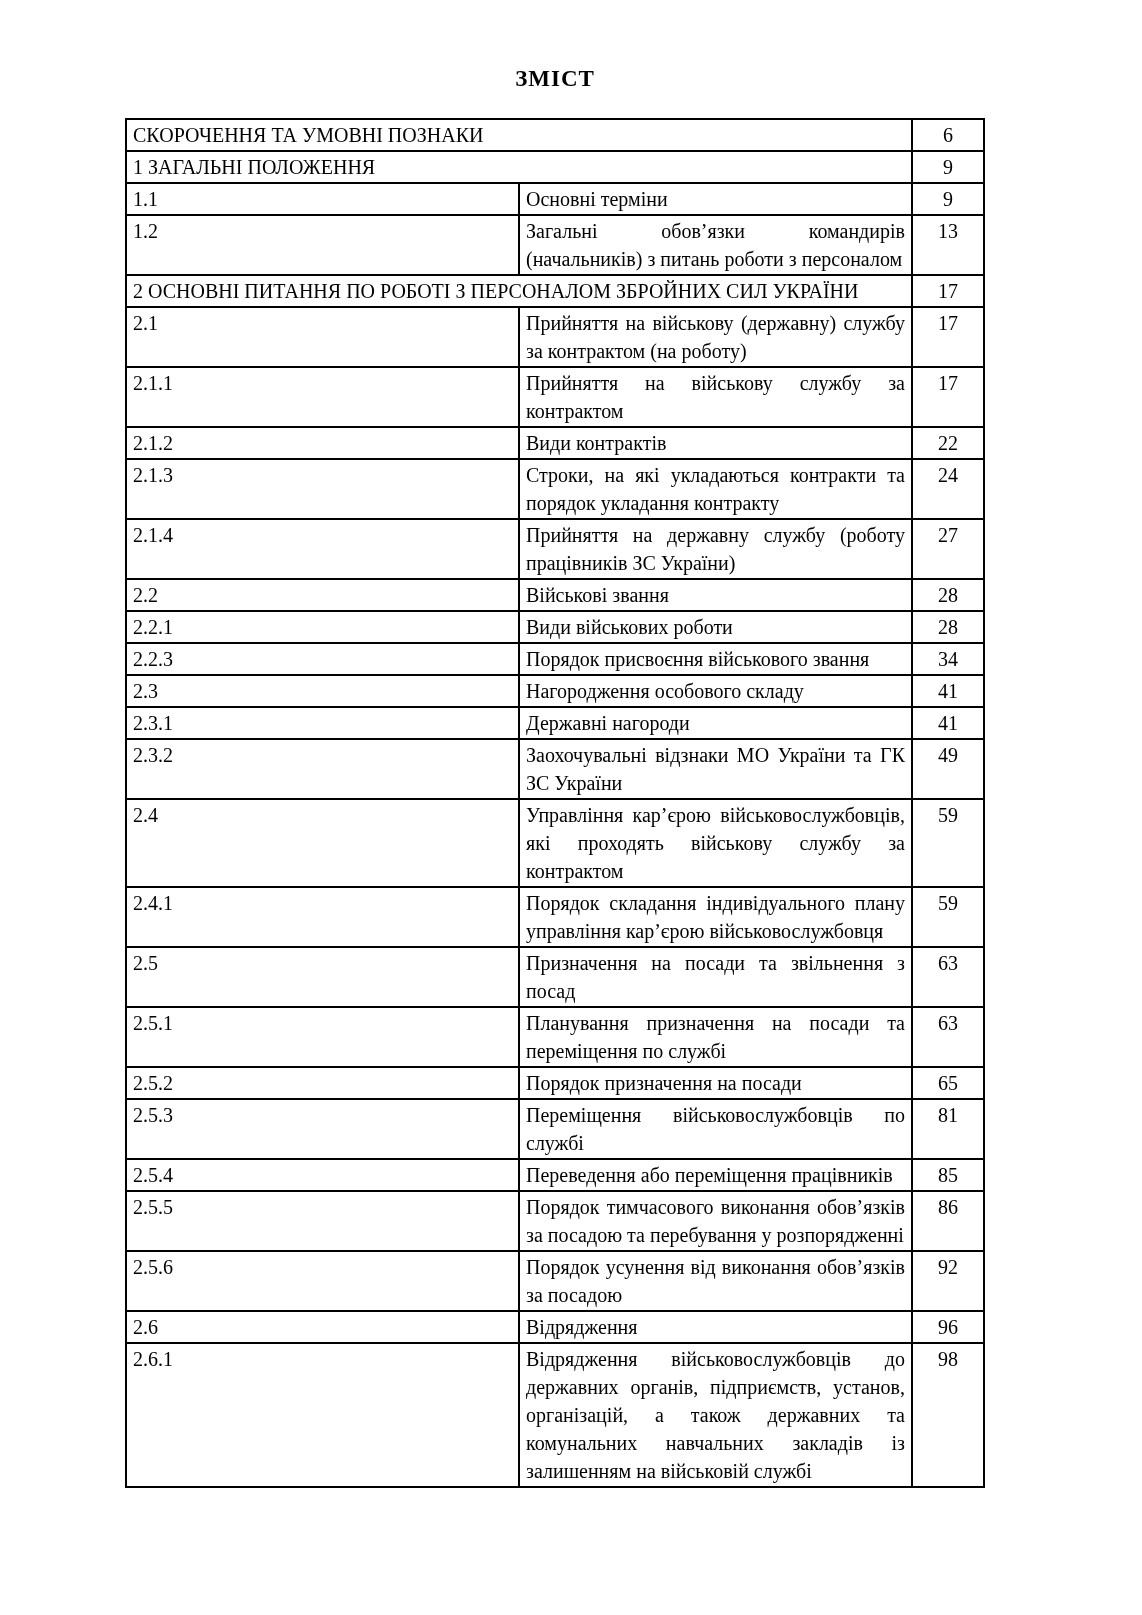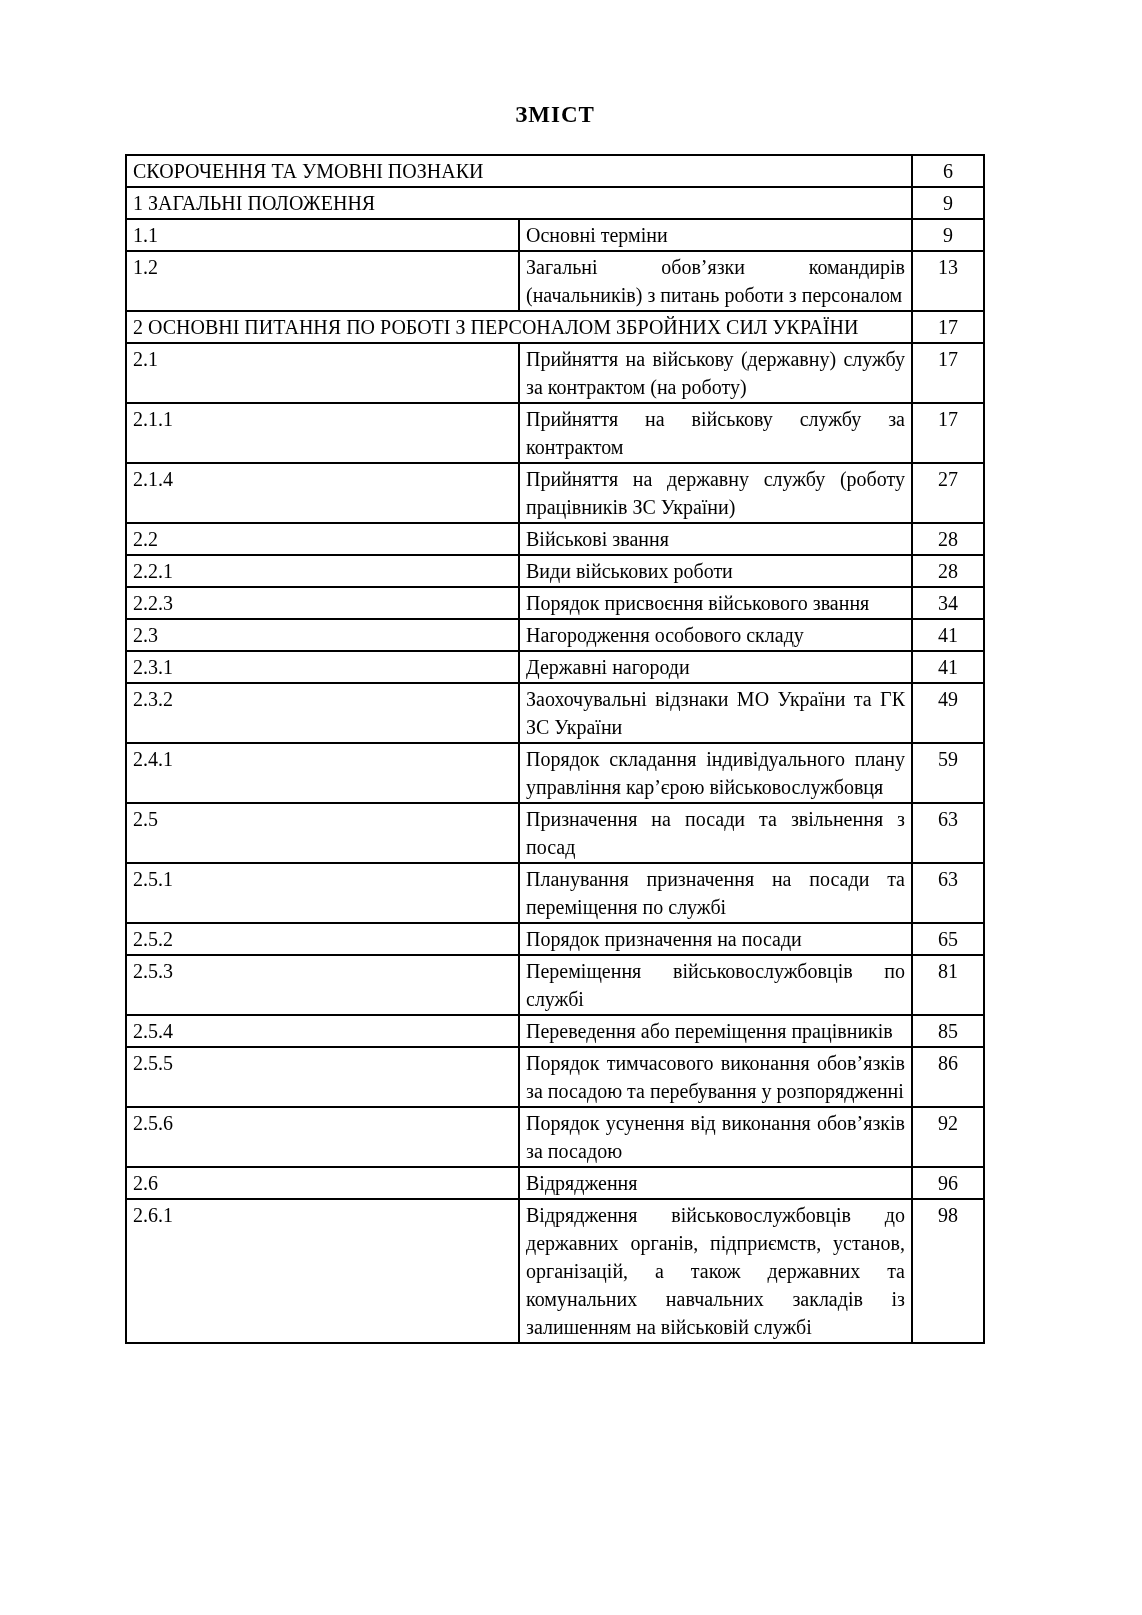--- a/index.html
+++ b/index.html
@@ -13,21 +13,21 @@
     font-family: "Liberation Serif", "DejaVu Serif", serif;
     color: #000000;
     position: relative;
   }
   .content {
     width: 860px;
     margin-left: 125px;
   }
   .doc-title {
     margin: 0;
-    padding-top: 102px;
+    padding-top: 66px;
     text-align: center;
     font-size: 23px;
     font-weight: bold;
     letter-spacing: 1px;
   }
   table.toc-table {
     border-collapse: collapse;
     width: 860px;
     margin-top: 26px;
     table-layout: fixed;
@@ -83,20 +83,30 @@
           <td class="c-num">2.1</td>
           <td class="c-title">Прийняття на військову (державну) службу за контрактом (на роботу)</td>
           <td class="c-page">17</td>
         </tr>
         <tr>
           <td class="c-num">2.1.1</td>
           <td class="c-title">Прийняття на військову службу за контрактом</td>
           <td class="c-page">17</td>
         </tr>
         <tr>
+          <td class="c-num">2.1.2</td>
+          <td class="c-title">Види контрактів</td>
+          <td class="c-page">22</td>
+        </tr>
+        <tr>
+          <td class="c-num">2.1.3</td>
+          <td class="c-title">Строки, на які укладаються контракти та порядок укладання контракту</td>
+          <td class="c-page">24</td>
+        </tr>
+        <tr>
           <td class="c-num">2.1.4</td>
           <td class="c-title">Прийняття на державну службу (роботу працівників ЗС України)</td>
           <td class="c-page">27</td>
         </tr>
         <tr>
           <td class="c-num">2.2</td>
           <td class="c-title">Військові звання</td>
           <td class="c-page">28</td>
         </tr>
         <tr>
@@ -116,20 +126,25 @@
         </tr>
         <tr>
           <td class="c-num">2.3.1</td>
           <td class="c-title">Державні нагороди</td>
           <td class="c-page">41</td>
         </tr>
         <tr>
           <td class="c-num">2.3.2</td>
           <td class="c-title">Заохочувальні відзнаки МО України та ГК ЗС України</td>
           <td class="c-page">49</td>
+        </tr>
+        <tr>
+          <td class="c-num">2.4</td>
+          <td class="c-title">Управління кар’єрою військовослужбовців, які проходять військову службу за контрактом</td>
+          <td class="c-page">59</td>
         </tr>
         <tr>
           <td class="c-num">2.4.1</td>
           <td class="c-title">Порядок складання індивідуального плану управління кар’єрою військовослужбовця</td>
           <td class="c-page">59</td>
         </tr>
         <tr>
           <td class="c-num">2.5</td>
           <td class="c-title">Призначення на посади та звільнення з посад</td>
           <td class="c-page">63</td>

